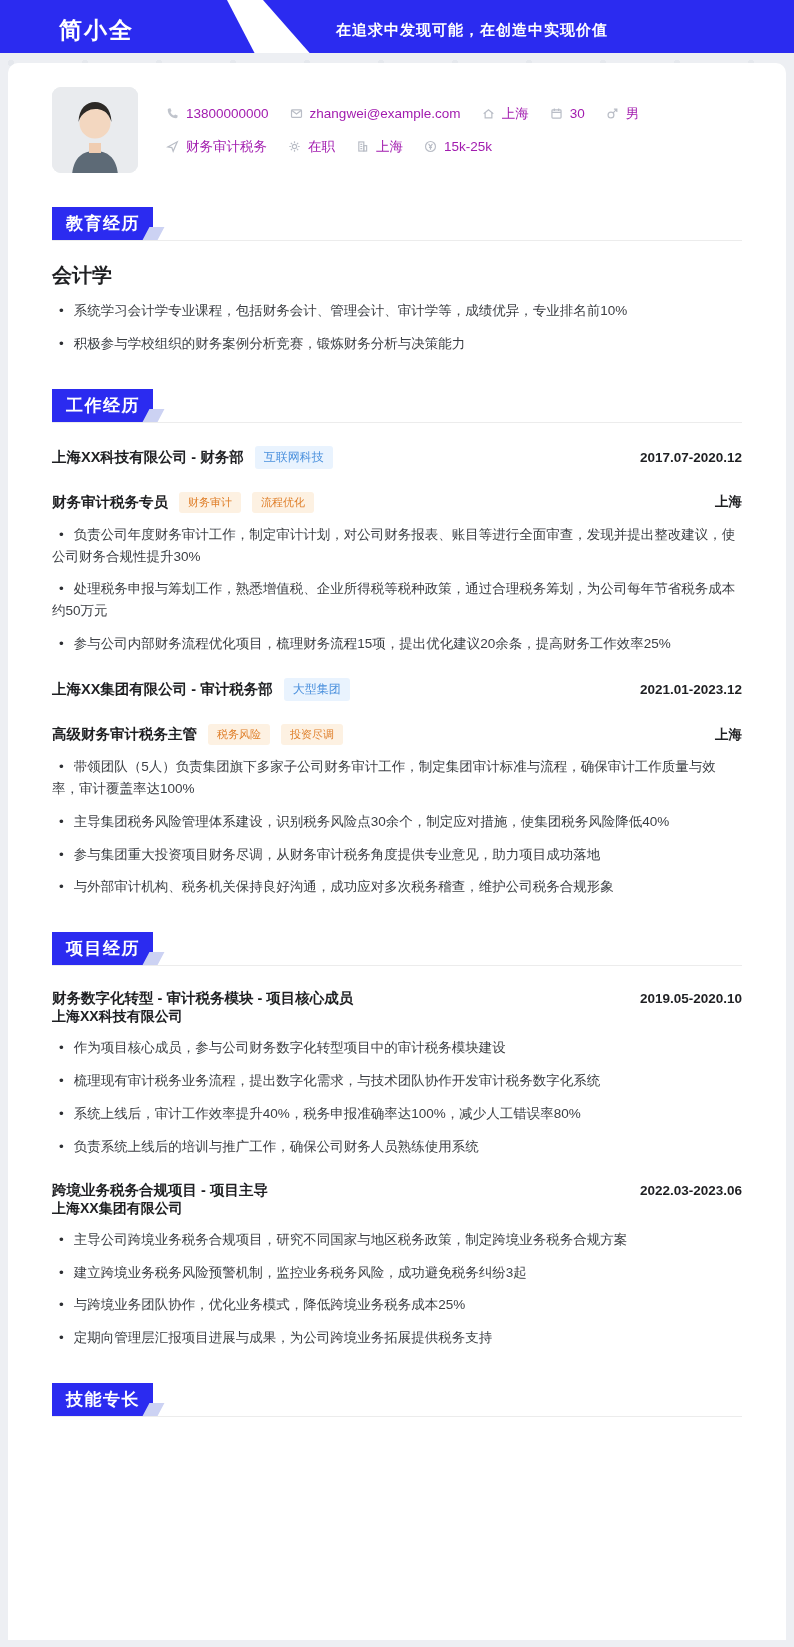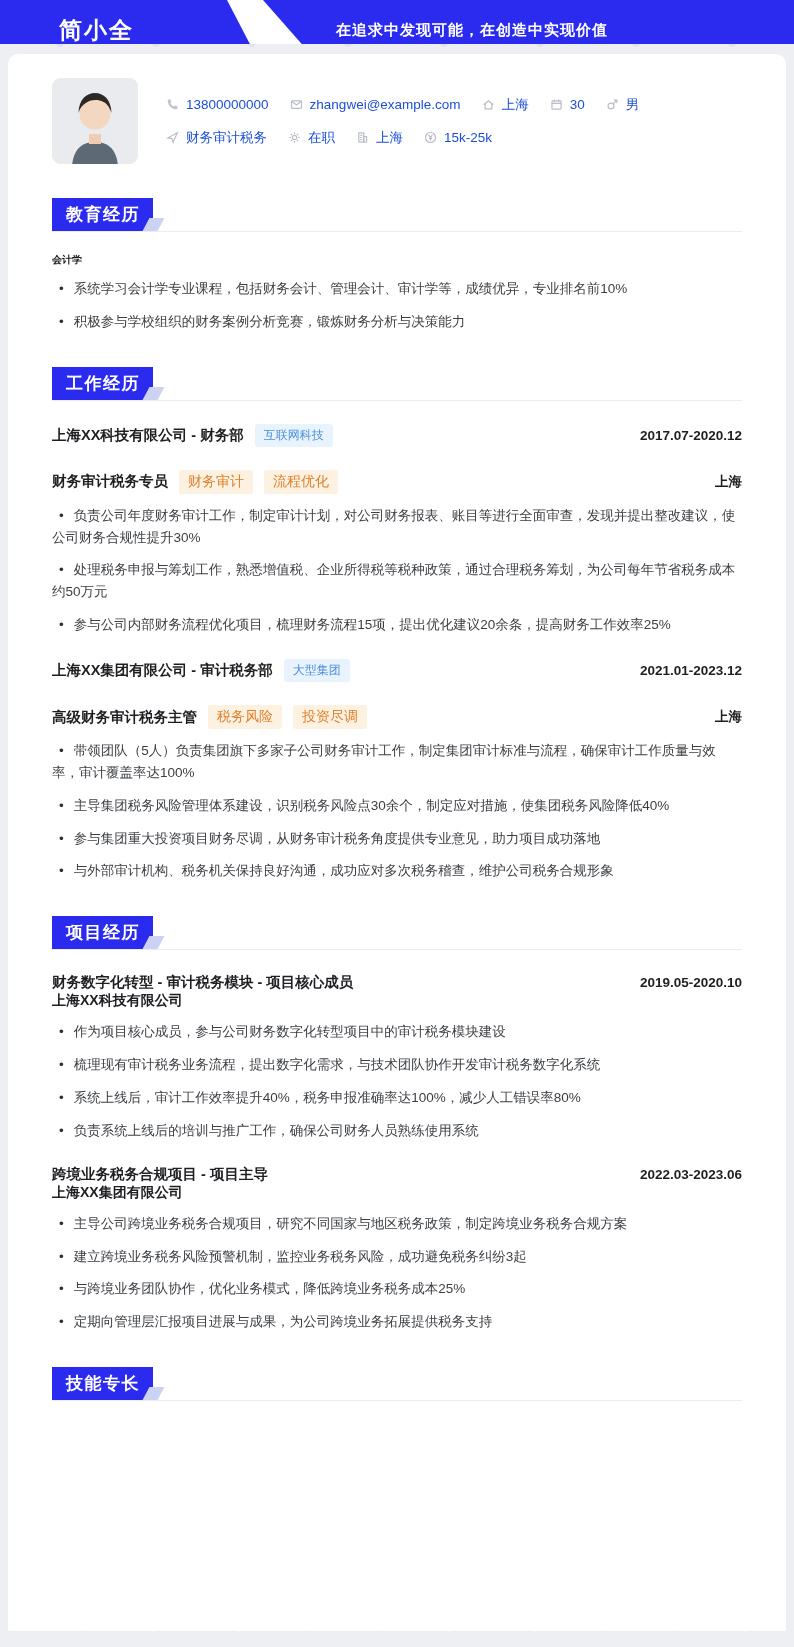--- a/index.html
+++ b/index.html
@@ -8,52 +8,52 @@
     width:794px; height:1647px; overflow:hidden;
     font-family:"Liberation Sans","DejaVu Sans",sans-serif;
     background-color:#edeff3;
     background-image: radial-gradient(circle,#e1e4ea 4px,transparent 4px),
                       radial-gradient(circle,#e5e8ed 3px,transparent 3px);
     background-size: 96px 74px, 74px 58px;
     background-position: 12px 6px, 48px 34px;
     color:#3b3e43;
   }
   
-  .topbar { position:relative; height:44px; background:#2b2bf0; overflow:hidden; }
+  .topbar { position:relative; height:53px; background:#2b2bf0; overflow:hidden; }
   .brand { position:absolute; left:59px; top:15px; color:#fff; font-size:23px; font-weight:bold; letter-spacing:2px; }
   .stripe { position:absolute; left:215px; top:0; width:120px; height:60px; background:#fff;
     clip-path:polygon(10% 0, 40% 0, 84% 100%, 36% 100%); }
   .slogan { position:absolute; left:336px; top:21px; color:#fff; font-size:15px; font-weight:bold; letter-spacing:1px; }
   
   .card { margin:10px 8px 0; background:#fff; border-radius:10px 10px 0 0;
     padding:22px 44px 40px 36px; min-height:1577px; }
   .inner { padding-left:8px; }
   
   .profile { display:flex; align-items:center; gap:28px; margin:2px 0 8px; }
   .avatar { width:86px; height:86px; border-radius:9px; overflow:hidden; background:#e9ebee; flex:0 0 auto; }
   .contact-row { display:flex; align-items:center; flex-wrap:wrap; }
   .contact-row + .contact-row { margin-top:15px; }
-  .citem { display:inline-flex; align-items:center; margin-right:21px; font-size:13.5px; color:#1d4ed8; }
+  .citem { display:inline-flex; align-items:center; margin-right:21px; font-size:13.5px; color:#a21caf; }
   .citem svg { width:13px; height:13px; margin-right:7px; stroke:#b9bdc6; fill:none; stroke-width:1.1; }
   
   .sec-head { margin-top:34px; border-bottom:1px solid #ececec; }
   .sec-badge { position:relative; display:inline-block; background:#2b2bf0; color:#fff;
     font-size:17px; font-weight:bold; letter-spacing:1.5px; padding:5px 13px 5px 14px; z-index:1; }
   .sec-badge::after { content:""; position:absolute; right:-8px; bottom:0; width:15px; height:13px;
     background:#ccd2f3; transform:skewX(-28deg); z-index:-1; }
   
   .erow { display:flex; justify-content:space-between; align-items:center; margin-top:23px; }
   .erow-left { display:flex; align-items:center; gap:11px; }
   .ename { font-size:14.5px; font-weight:bold; color:#1e1f22; }
   .edate, .eloc { font-size:13.5px; font-weight:bold; color:#1e1f22; }
   .badge-blue { background:#e9f3fe; color:#4a90dd; font-size:12px; padding:3px 9px; border-radius:3px; }
-  .tag-orange { background:#fdf1e2; color:#df7e28; font-size:14px; padding:3px 9px; border-radius:3px; }
+  .tag-orange { background:#fdf1e2; color:#df7e28; font-size:11px; padding:3px 9px; border-radius:3px; }
   .bullet { font-size:13.5px; color:#3b3e43; line-height:1.62; margin-top:11px; }
   .dot { margin:0 10px 0 7px; color:#2d2f33; }
-  .major { font-size:10px; font-weight:bold; color:#1e1f22; margin-top:21px; }
+  .major { font-size:20px; font-weight:bold; color:#1e1f22; margin-top:21px; }
   .subcompany { font-size:14px; font-weight:bold; color:#1e1f22; }
   
   .summary { font-size:13.5px; line-height:2.05; margin-top:19px; color:#3b3e43; }
   .hidden-defs { position:absolute; width:0; height:0; overflow:hidden; }
 </style>
 </head>
 <body>
 
 <svg class="hidden-defs" xmlns="http://www.w3.org/2000/svg">
   <symbol id="phone-icon" viewBox="0 0 12 12">

